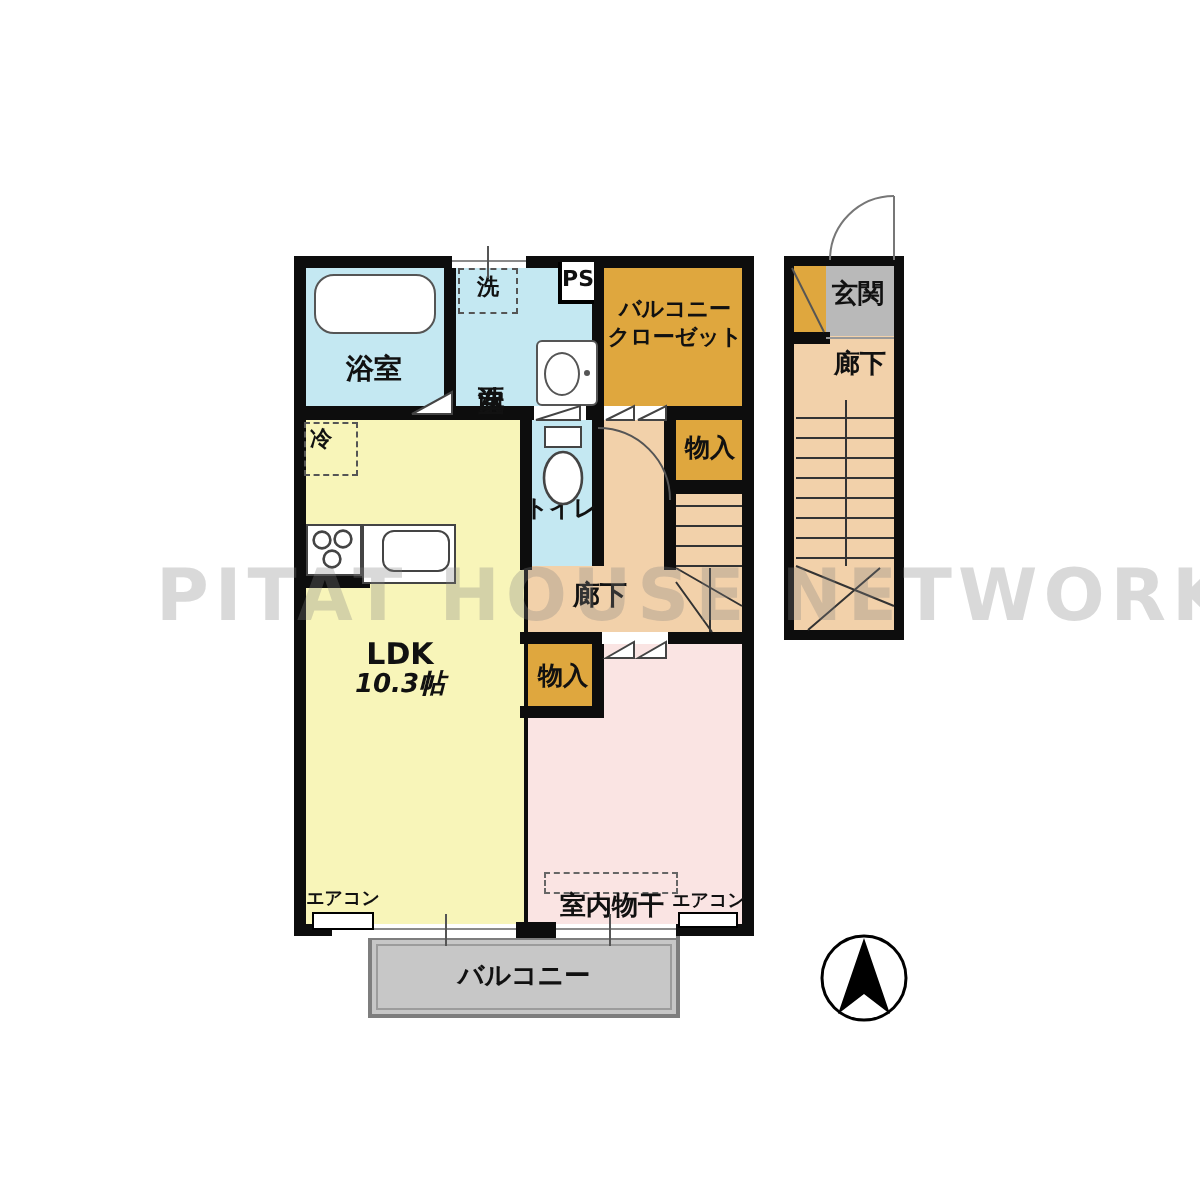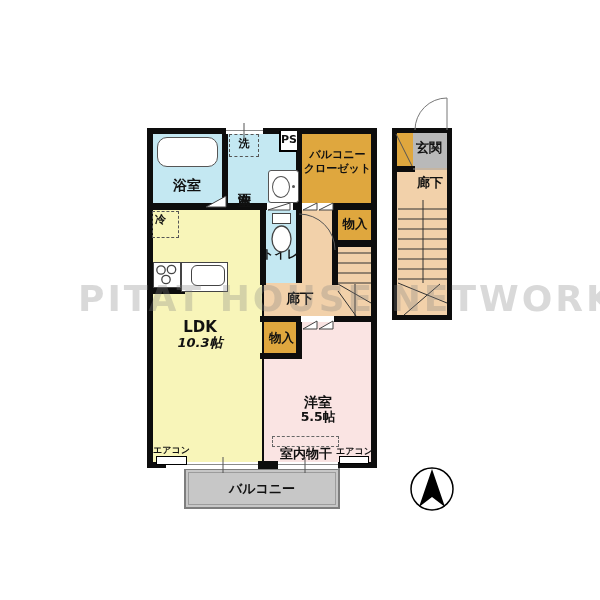--- a/index.html
+++ b/index.html
@@ -97,25 +97,21 @@
     <div>クローゼット</div>
   </div>
   <div class="lbl" style="left:262px;top:248px;width:37px;font-size:12px;">トイレ</div>
   <div class="lbl" style="left:277px;top:291px;width:46px;font-size:13.5px;">廊下</div>
   <div class="lbl" style="left:336px;top:217px;width:38px;font-size:12.5px;">物入</div>
   <div class="lbl" style="left:263px;top:331px;width:37px;font-size:12.5px;">物入</div>
   <div class="lbl" style="left:158px;top:319px;width:84px;">
     <div style="font-size:15px;">LDK</div>
     <div style="font-size:13px;font-style:italic;">10.3帖</div>
   </div>
-  <div class="lbl" style="left:278px;top:394px;width:80px;">
-    <div style="font-size:14px;">洋室</div>
-    <div style="font-size:12.5px;">5.5帖</div>
-  </div>
-  <div class="lbl" style="left:270px;top:447px;width:72px;font-size:13px;">室内物干</div>
+  <div class="lbl" style="left:270px;top:447px;width:72px;font-size:13px;font-family:Liberation Mono, monospace;">室内物干</div>
   <div class="lbl" style="left:153px;top:445px;width:37px;font-size:9px;">エアコン</div>
   <div class="lbl" style="left:336px;top:446px;width:37px;font-size:9px;">エアコン</div>
   <div class="lbl" style="left:200px;top:482px;width:124px;font-size:13px;text-align:center;">バルコニー</div>
   <div class="lbl" style="left:410px;top:141px;width:38px;font-size:13px;">玄関</div>
   <div class="lbl" style="left:413px;top:176px;width:34px;font-size:13px;">廊下</div>
 
   <svg width="600" height="600" viewBox="0 0 600 600">
 
     <g fill="none" stroke="#444" stroke-width="1.3">
       <circle cx="161" cy="270" r="4.2"></circle>

